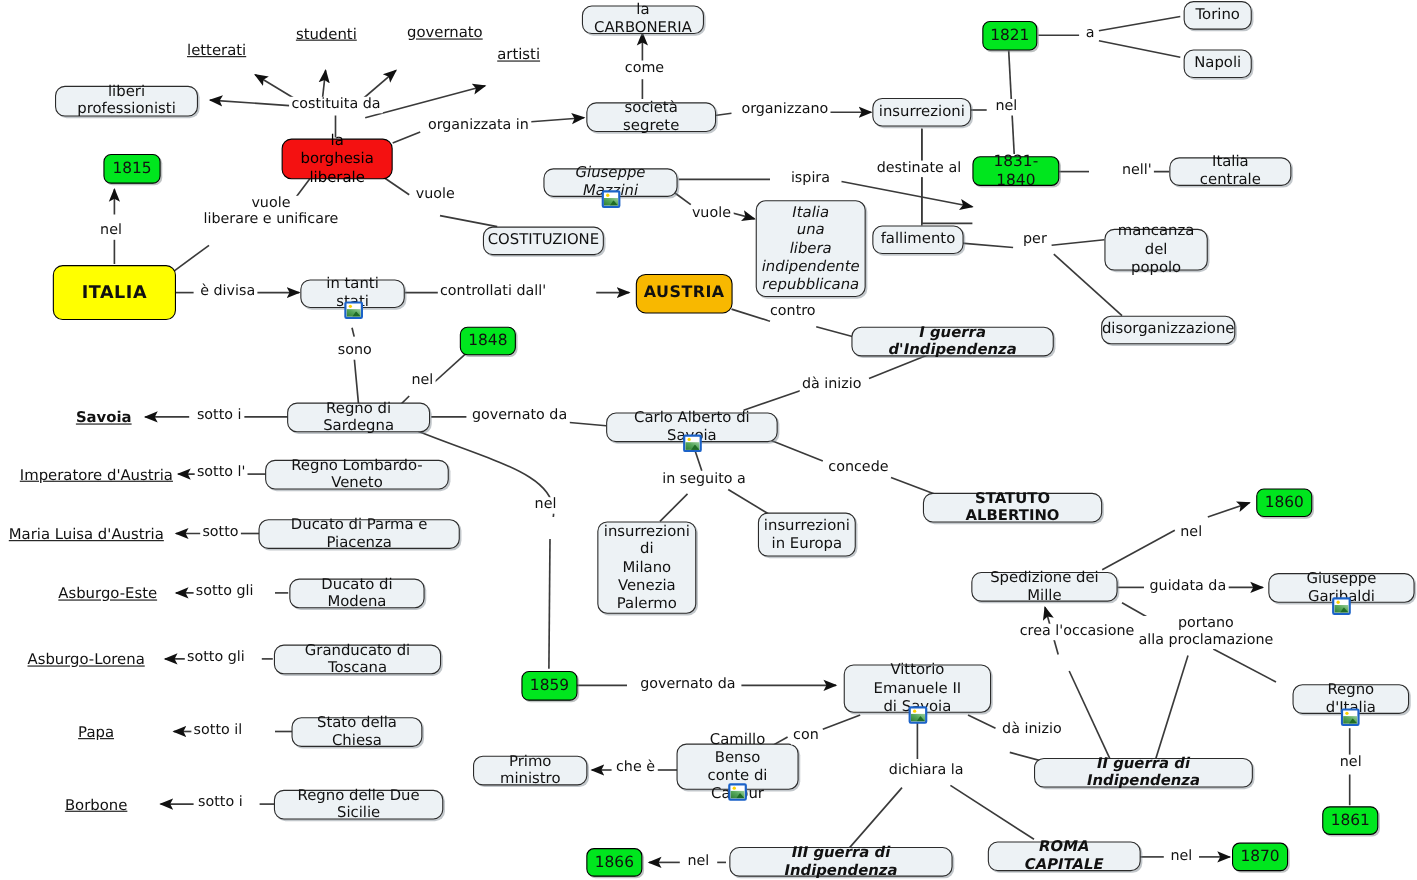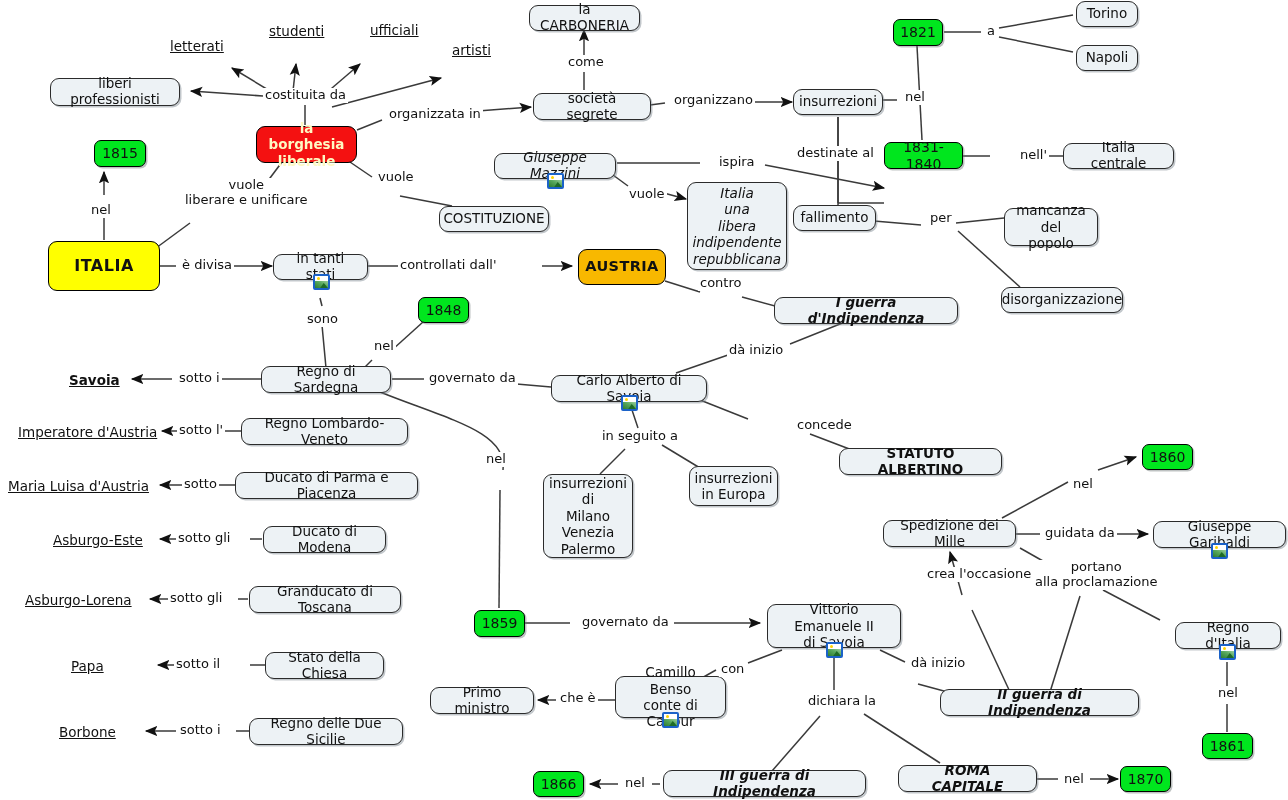--- a/index.html
+++ b/index.html
@@ -9,21 +9,21 @@
 
   .node{position:absolute;box-sizing:border-box;display:flex;align-items:center;
         justify-content:center;text-align:center;line-height:1.18;}
   
   .box{background:#edf2f5;border:1.4px solid #2b2b2b;border-radius:9px;
        padding:4px 14px;font-size:13.5px;color:#111;
        box-shadow:1.5px 1.5px 0 rgba(120,130,140,.45);}
   .box.green{background:#00e61e;border:1.6px solid #000;border-radius:7px;font-size:14px;box-shadow:1.5px 1.5px 0 rgba(110,120,120,.45);}
   .box.yellow{background:#ffff00;border:1.6px solid #000;border-radius:9px;font-weight:bold;font-size:16px;letter-spacing:.5px;box-shadow:none;}
   .box.orange{background:#f8b800;border:1.6px solid #000;border-radius:9px;font-weight:bold;font-size:14.5px;letter-spacing:.4px;box-shadow:none;}
-  .box.red{background:#f41111;border:1.6px solid #000;border-radius:9px;font-weight:bold;font-size:13.5px;color:#fef9c3;box-shadow:none;}
+  .box.red{background:#f41111;border:1.6px solid #000;border-radius:9px;font-weight:normal;font-size:13.5px;color:#000000;box-shadow:none;}
   .box.bold{font-weight:bold;}
   .box.italic{font-style:italic;}
   .box.bolditalic{font-weight:bold;font-style:italic;}
   .box.multi{line-height:1.22;}
 
   
   .plain{position:absolute;font-size:13.5px;color:#111;white-space:nowrap;text-decoration:underline;}
   .plain.bold{font-weight:bold;}
 
   
@@ -188,21 +188,21 @@
       <path d="M1227,704 L1227,732"></path>
     </g>
   </svg>
 
   <div class="node box" style="left:50px;top:78px;width:130px;height:28px;">
       <span>liberi professionisti</span>
     </div>
 
   <div class="plain" style="left:170px;top:38px;"><span>letterati</span></div>
   <div class="plain" style="left:269px;top:23px;"><span>studenti</span></div>
-  <div class="plain" style="left:370px;top:22px;"><span>ufficiali</span></div>
+  <div class="plain" style="left:370px;top:22px;"><span>governato</span></div>
   <div class="plain" style="left:452px;top:42px;"><span>artisti</span></div>
 
   <div class="node box" style="left:529px;top:5px;width:111px;height:26px;">
       <span>la CARBONERIA</span>
     </div>
   <div class="node box" style="left:533px;top:93px;width:118px;height:27px;">
       <span>società segrete</span>
     </div>
 
   <div class="node box red multi" style="left:256px;top:126px;width:101px;height:37px;">
@@ -436,21 +436,21 @@
   <div class="lbl" style="left:177px;top:371px;"><span>sotto i</span></div>
   <div class="lbl" style="left:177px;top:423px;"><span>sotto l'</span></div>
   <div class="lbl" style="left:182px;top:477px;"><span>sotto</span></div>
   <div class="lbl" style="left:176px;top:531px;"><span>sotto gli</span></div>
   <div class="lbl" style="left:168px;top:591px;"><span>sotto gli</span></div>
   <div class="lbl" style="left:174px;top:657px;"><span>sotto il</span></div>
   <div class="lbl" style="left:178px;top:723px;"><span>sotto i</span></div>
   <div class="lbl" style="left:427px;top:371px;"><span>governato da</span></div>
   <div class="lbl" style="left:484px;top:452px;"><span>nel</span></div>
   <div class="lbl" style="left:727px;top:343px;"><span>dà inizio</span></div>
-  <div class="lbl" style="left:751px;top:418px;margin-left:44px;"><span>concede</span></div>
+  <div class="lbl" style="left:751px;top:418px;"><span>concede</span></div>
   <div class="lbl" style="left:600px;top:429px;"><span>in seguito a</span></div>
   <div class="lbl" style="left:580px;top:615px;"><span>governato da</span></div>
   <div class="lbl" style="left:719px;top:662px;"><span>con</span></div>
   <div class="lbl" style="left:558px;top:691px;"><span>che è</span></div>
   <div class="lbl" style="left:806px;top:694px;"><span>dichiara la</span></div>
   <div class="lbl" style="left:623px;top:776px;"><span>nel</span></div>
   <div class="lbl" style="left:1062px;top:772px;"><span>nel</span></div>
   <div class="lbl" style="left:909px;top:656px;"><span>dà inizio</span></div>
   <div class="lbl" style="left:925px;top:567px;"><span>crea l'occasione per</span></div>
   <div class="lbl ml" style="left:1033px;top:560px;text-align:center;"><span class="ml">portano<br>alla proclamazione</span></div>

